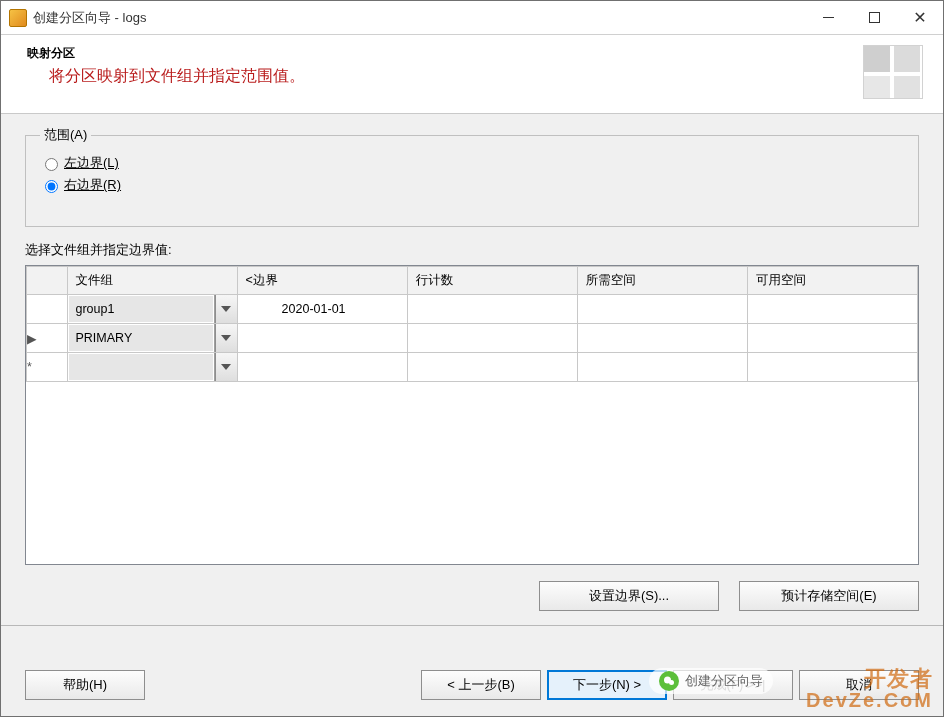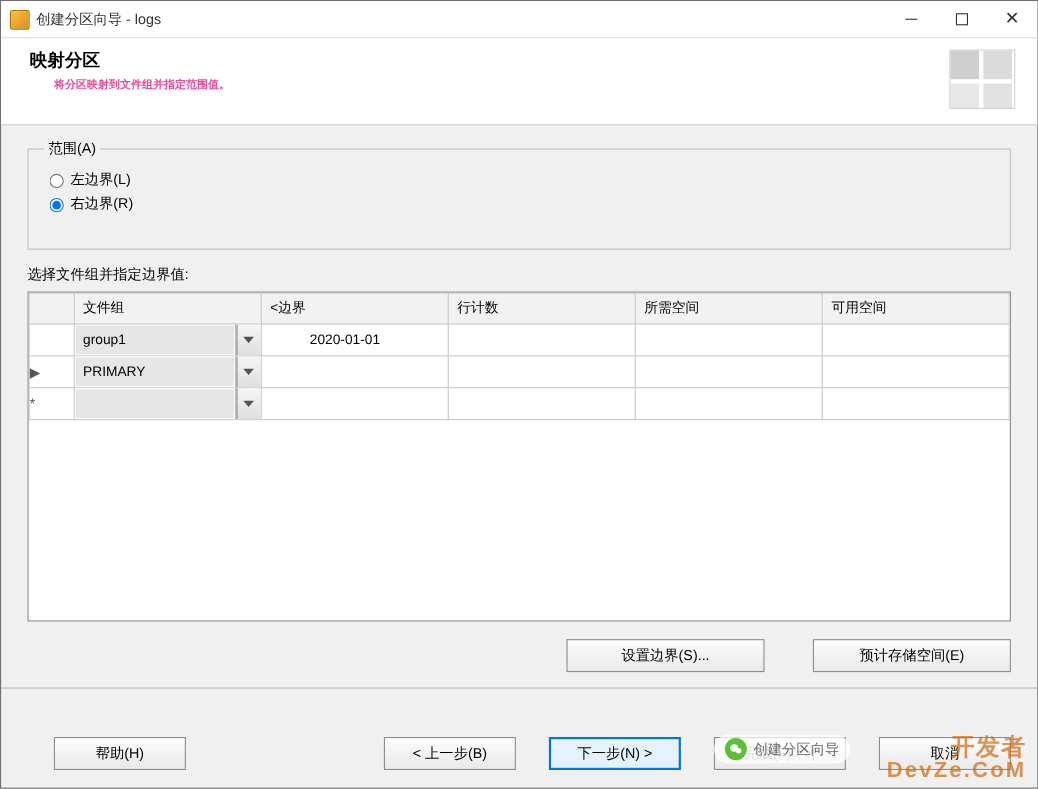--- a/index.html
+++ b/index.html
@@ -25,40 +25,40 @@
   }
   .min-glyph { width: 11px; height: 1px; background: #333; display:block; }
   .max-glyph { width: 11px; height: 11px; border: 1px solid #333; display:block; }
   .close-glyph { font-size: 16px; line-height: 1; }
 
   .header-area {
     background: #ffffff; padding: 10px 20px 14px 26px;
     border-bottom: 1px solid #c9c9c9; display: flex; align-items: flex-start;
   }
   .header-text { flex: 1; }
-  .header-title { font-size: 16px; font-weight: bold; color: #000; margin-bottom: 4px; }
-  .header-sub { font-size: 10px; color: #ec4899; padding-left: 22px; font-weight: bold; }
+  .header-title { font-size: 12px; font-weight: bold; color: #000; margin-bottom: 4px; }
+  .header-sub { font-size: 16px; color: #b91c1c; padding-left: 22px; }
   .header-icon {
     width: 60px; height: 54px; margin-left: 12px; opacity: .7;
     background:
       linear-gradient(#bbb,#bbb) 0 0/26px 26px no-repeat,
       linear-gradient(#ccc,#ccc) 30px 0/26px 26px no-repeat,
       linear-gradient(#ddd,#ddd) 0 30px/26px 26px no-repeat,
       linear-gradient(#d5d5d5,#d5d5d5) 30px 30px/26px 26px no-repeat;
     border: 1px solid #bfbfbf;
   }
 
   .body-area { flex: 1; padding: 12px 24px 0 24px; display: flex; flex-direction: column; }
 
   fieldset.range-group {
     border: 1px solid #c0c0c0; padding: 6px 14px 28px 14px; margin: 0 0 14px 0;
     font-size: 13px;
   }
   fieldset.range-group legend { padding: 0 4px; color: #000; font-size: 13px; }
-  .radio-row { display: flex; margin: 4px 0; font-size: 13px; }
+  .radio-row { display: flex; margin: 4px 0; font-size: 13px; text-decoration: underline; }
   .radio-row input { margin-right: 6px; }
 
   .grid-label { font-size: 13px; margin-bottom: 6px; color: #000; }
   .grid-wrap {
     border: 1px solid #828790; background: #ffffff; height: 300px;
     overflow: auto;
   }
   table.grid { border-collapse: collapse; width: 100%; table-layout: fixed; }
   table.grid th, table.grid td {
     border: 1px solid #c8c8c8; font-size: 12.5px; text-align: left;
@@ -101,21 +101,20 @@
   .footer-row {
     display: flex; align-items: center; padding: 12px 24px 16px 24px;
     gap: 6px;
   }
   .btn {
     min-width: 120px; height: 30px; padding: 0 18px;
     background: linear-gradient(#fdfdfd,#e9e9e9);
     border: 1px solid #8e8e8e; font-size: 13px; color: #000;
     display: inline-flex; align-items: center; justify-content: center;
     cursor: pointer;
-    margin-left: 24px;
   }
   .btn.wide { min-width: 180px; }
   .btn.default { border: 2px solid #0078d7; background:#e5f1fb; }
   .btn.disabled { color: #8a8a8a; cursor: default; }
   .footer-spacer { flex: 1; }
 
   .watermark {
     position: absolute; right: 10px; bottom: 6px; pointer-events: none;
     font-size: 22px; font-weight: bold; color: #d06a10; opacity: .7;
     font-family: Arial, sans-serif; letter-spacing: 1px; text-align: right; line-height: 1;

